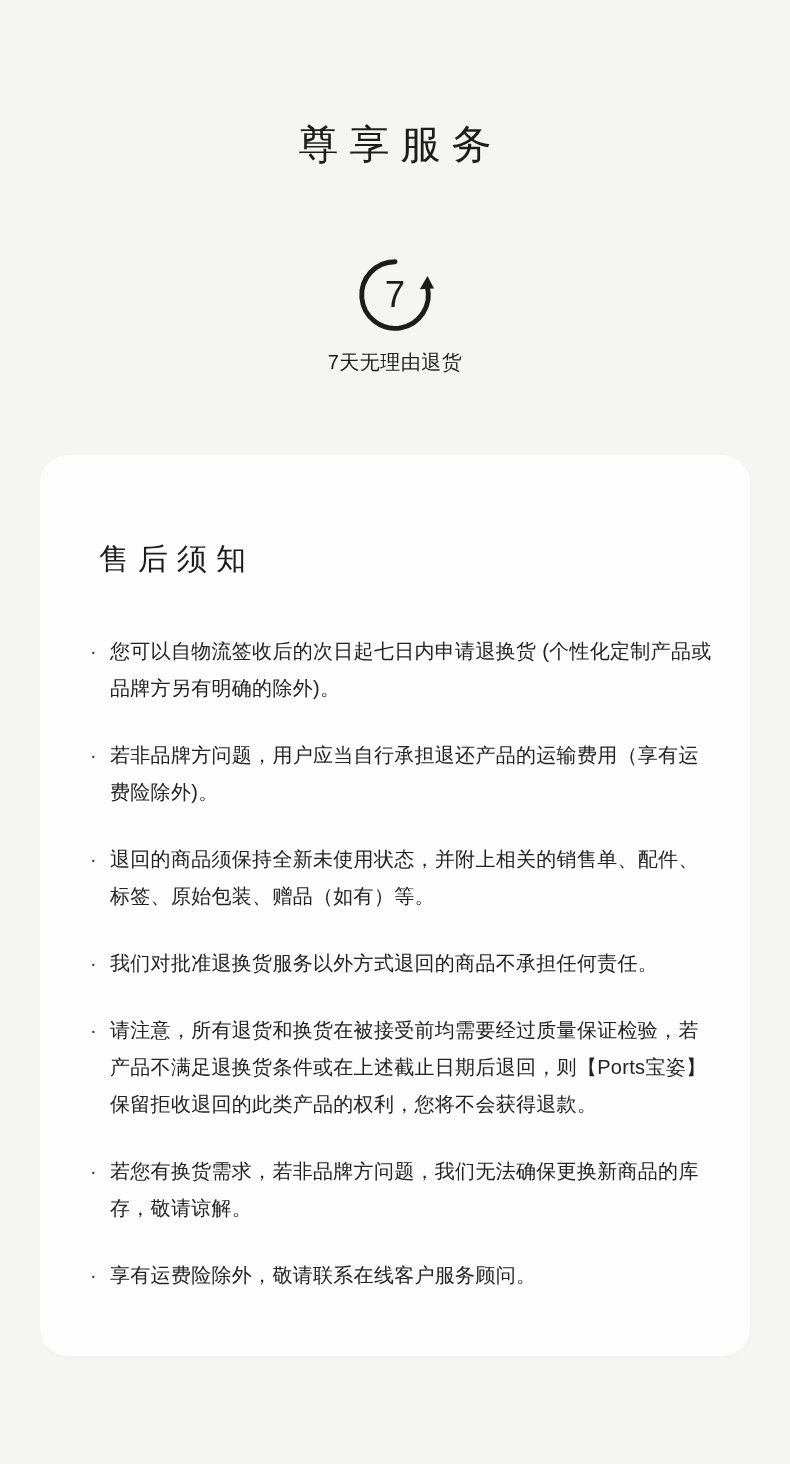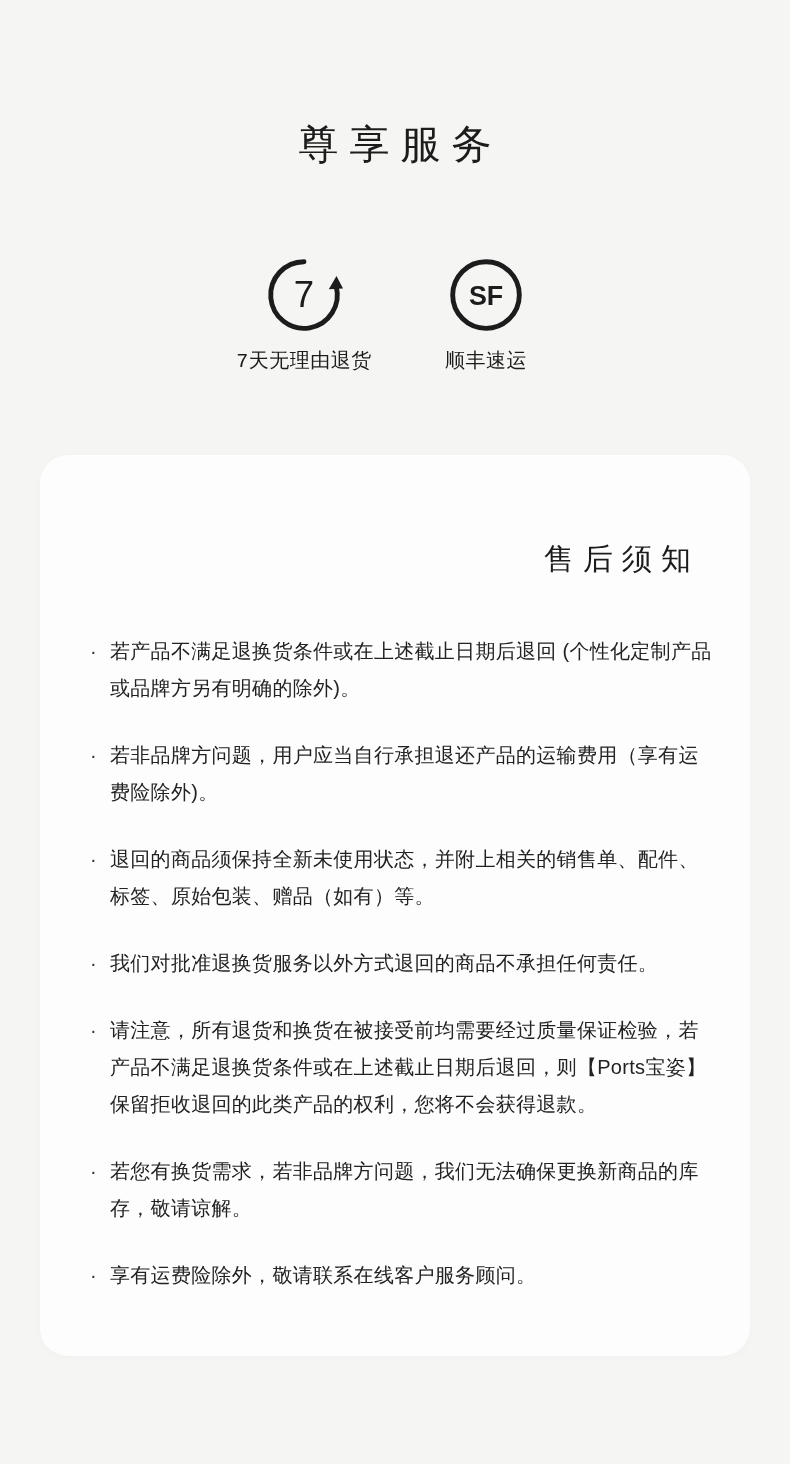--- a/index.html
+++ b/index.html
@@ -42,33 +42,32 @@
   .service-icon .stroke-thin { fill: none; stroke: #1c1c1c; stroke-width: 5.5; stroke-linecap: round; stroke-linejoin: round; }
   .service-icon .fill { fill: #1c1c1c; }
   .service-icon text { fill: #1c1c1c; font-family: "Liberation Sans", "DejaVu Sans", sans-serif; }
   .service-label {
     margin-top: 17px;
     font-size: 20px;
     line-height: 22px;
     letter-spacing: 0.5px;
     color: #1c1c1c;
     white-space: nowrap;
-    font-family: Liberation Mono, monospace;
   }
 
   .notice-card {
     margin: 82px 40px 0 40px;
     width: 710px;
     background: #fdfdfd;
     border-radius: 28px;
     box-shadow: 0 2px 10px rgba(0,0,0,0.02);
     padding: 88px 38px 62px 50px;
   }
   .notice-title {
-    text-align: right;
+    text-align: left;
     font-size: 30px;
     line-height: 32px;
     font-weight: 400;
     letter-spacing: 9px;
     text-indent: 9px;
     color: #1c1c1c;
     margin-right: 12px; 
   }
   .notice-list { margin-top: 58px; list-style: none; }
   .notice-item {
@@ -100,39 +99,32 @@
 
     <div class="service">
       <svg class="service-icon" viewBox="0 0 96 96" aria-hidden="true">
         <path class="stroke" stroke-linecap="round" d="M48 7 A41 41 0 1 0 87.6 37.4"></path>
         <polygon class="fill" points="88,24.5 78.5,41 96,40"></polygon>
         <text x="48" y="63" font-size="45" font-weight="400" text-anchor="middle">7</text>
       </svg>
       <div class="service-label">7天无理由退货</div>
     </div>
 
-    <div class="service">
-      <svg class="service-icon" viewBox="0 0 96 96" aria-hidden="true">
-        <circle class="stroke" cx="48" cy="48" r="41"></circle>
-        <text x="48" y="60" font-size="33" font-weight="600" text-anchor="middle">SF</text>
-      </svg>
-      <div class="service-label">顺丰速运</div>
-    </div>
 
 
 
   </div>
 
   <div class="notice-card">
     <h2 class="notice-title">售后须知</h2>
 
     <ul class="notice-list">
       <li class="notice-item">
         <span class="bullet-marker">·</span>
-        <span class="notice-text">若产品不满足退换货条件或在上述截止日期后退回 (个性化定制产品或品牌方另有明确的除外)。</span>
+        <span class="notice-text">您可以自物流签收后的次日起七日内申请退换货 (个性化定制产品或品牌方另有明确的除外)。</span>
       </li>
       <li class="notice-item">
         <span class="bullet-marker">·</span>
         <span class="notice-text">若非品牌方问题，用户应当自行承担退还产品的运输费用（享有运费险除外)。</span>
       </li>
       <li class="notice-item">
         <span class="bullet-marker">·</span>
         <span class="notice-text">退回的商品须保持全新未使用状态，并附上相关的销售单、配件、标签、原始包装、赠品（如有）等。</span>
       </li>
       <li class="notice-item">

